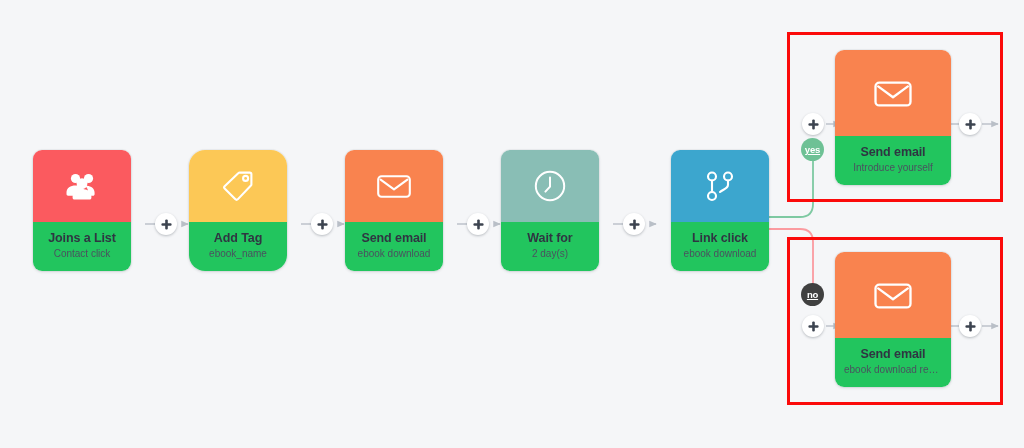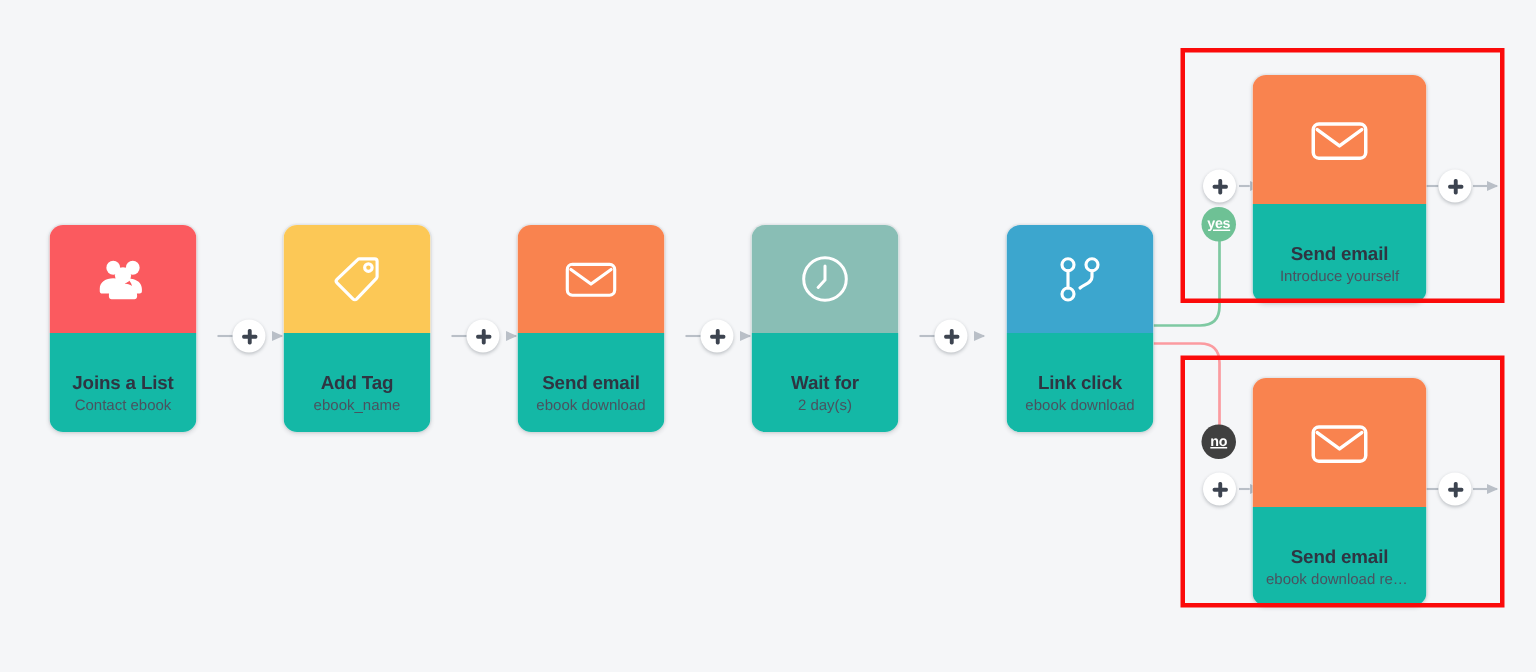--- a/index.html
+++ b/index.html
@@ -41,23 +41,23 @@
     overflow: hidden;
     z-index: 3;
   }
   .node-icon {
     height: 72px;
     display: flex;
     align-items: center;
     justify-content: center;
   }
   .node-body {
-    padding: 26px 5px 11px 5px;
+    padding: 9px 5px 11px 5px;
     text-align: center;
-    background: #14b8a6;
+    background: #22c55e;
   }
   .node-title {
     font-size: 12.5px;
     font-weight: bold;
     color: #2f3542;
     line-height: 1.15;
     letter-spacing: -0.1px;
     white-space: nowrap;
   }
   .node-sub {
@@ -175,25 +175,25 @@
         <circle cx="10.5" cy="7.5" r="4.6"></circle>
         <circle cx="23.5" cy="7.5" r="4.6"></circle>
         <path d="M1.5 21.5c0-4.6 4-7 9-7s9 2.4 9 7v1.6c0 .9-.7 1.6-1.6 1.6H3.1c-.9 0-1.6-.7-1.6-1.6z"></path>
         <path d="M22 14.8c4.3.35 7.6 2.9 7.6 6.9v1.5c0 .9-.7 1.5-1.5 1.5h-5.3c.3-.6.4-1.2.4-1.9v-1.3c0-2.8-1.1-5-3.2-6.5z"></path>
         <circle cx="17" cy="12.6" r="5.4"></circle>
         <path d="M7.6 25.6c0-4.9 4.2-7.6 9.4-7.6s9.4 2.7 9.4 7.6v1.1c0 1-.8 1.8-1.8 1.8H9.4c-1 0-1.8-.8-1.8-1.8z"></path>
       </svg>
     </div>
     <div class="node-body">
       <div class="node-title">Joins a List</div>
-      <div class="node-sub">Contact ebook</div>
-    </div>
-  </div>
-
-  <div class="node" style="left:189px; top:150px;">
+      <div class="node-sub">Contact click</div>
+    </div>
+  </div>
+
+  <div class="node" style="left:189px; top:150px;border-radius:16px;">
     <div class="node-icon" style="background:#fcc856;">
       <svg width="34" height="34" viewBox="0 0 34 34" fill="none" stroke="#ffffff" stroke-width="2.1" stroke-linejoin="round">
         <path d="M18.6 3.6h10.2c.9 0 1.6.7 1.6 1.6v10.2c0 .4-.17.83-.47 1.13L16.7 30.36c-.62.62-1.64.62-2.26 0L3.64 19.56c-.62-.62-.62-1.64 0-2.26L17.47 4.07c.3-.3.7-.47 1.13-.47z"></path>
         <circle cx="24.6" cy="9.4" r="2.5"></circle>
       </svg>
     </div>
     <div class="node-body">
       <div class="node-title">Add Tag</div>
       <div class="node-sub">ebook_name</div>
     </div>

